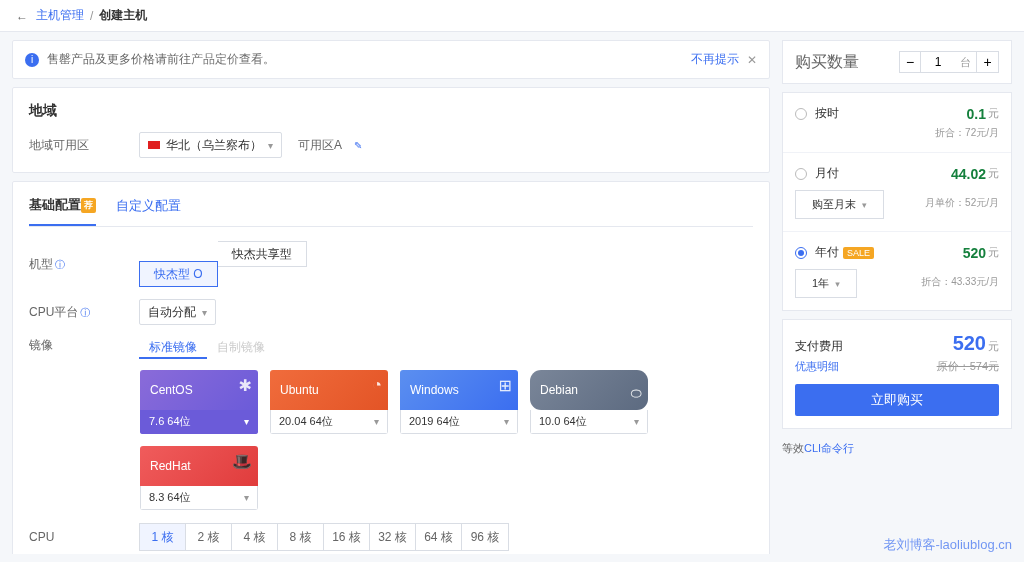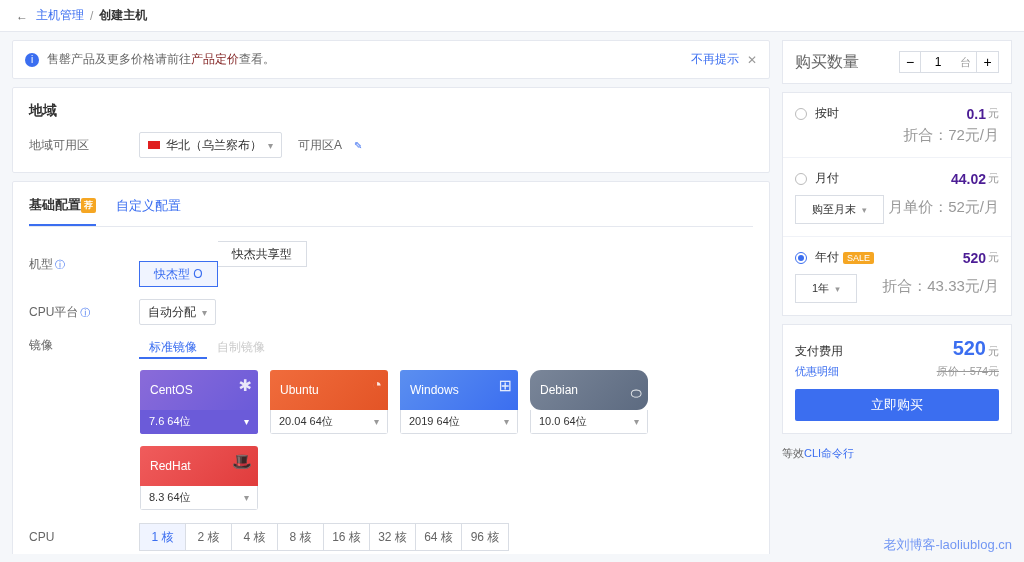--- a/index.html
+++ b/index.html
@@ -8,21 +8,21 @@
 .topbar { height: 32px; background: #fff; border-bottom: 1px solid #e5e8ef; display: flex; align-items: center; padding: 0 16px; font-size: 12px; }
 .breadcrumb-link { color: #3b6ef0; text-decoration: none; }
 .breadcrumb-sep { margin: 0 6px; color: #999; }
 .breadcrumb-current { color: #333; font-weight: 600; }
 .content-wrap { flex: 1; display: flex; gap: 12px; padding: 8px 12px; overflow: hidden; }
 .main-col { flex: 1; display: flex; flex-direction: column; gap: 8px; overflow-y: auto; }
 .side-col { width: 230px; display: flex; flex-direction: column; gap: 8px; }
 
 .notice { background: #fff; border: 1px solid #e5e8ef; border-radius: 2px; padding: 10px 12px; display: flex; align-items: center; font-size: 12px; color: #666; }
 .notice .info-icon { width: 14px; height: 14px; border-radius: 50%; background: #3b6ef0; color: #fff; display: inline-flex; align-items: center; justify-content: center; font-size: 10px; margin-right: 8px; }
-.notice a { color: #7f1d1d; text-decoration: none; }
+.notice a { color: #737373; text-decoration: none; }
 .notice .dismiss { margin-left: auto; color: #3b6ef0; cursor: pointer; }
 .notice .close-x { margin-left: 8px; color: #999; cursor: pointer; }
 
 .panel { background: #fff; border: 1px solid #e5e8ef; border-radius: 2px; padding: 14px 16px; }
 .panel-title { font-size: 14px; font-weight: 600; margin-bottom: 12px; }
 .form-row { display: flex; align-items: center; margin-bottom: 12px; font-size: 12px; }
 .form-row:last-child { margin-bottom: 0; }
 .form-label { width: 110px; color: #666; flex-shrink: 0; }
 .form-label .help { color: #3b6ef0; margin-left: 2px; font-size: 10px; }
 .form-content { flex: 1; display: flex; align-items: center; gap: 8px; flex-wrap: wrap; }
@@ -74,23 +74,23 @@
 .qty-unit { width: 22px; height: 22px; border: 1px solid #d9dde4; border-left: none; display: inline-flex; align-items: center; justify-content: center; font-size: 11px; color: #999; }
 
 .price-card { background: #fff; border: 1px solid #e5e8ef; }
 .price-opt { padding: 12px; border-bottom: 1px solid #f0f2f7; }
 .price-opt:last-child { border-bottom: none; }
 .price-line { display: flex; align-items: center; }
 .radio { width: 12px; height: 12px; border: 1px solid #bbb; border-radius: 50%; margin-right: 8px; display: inline-flex; align-items: center; justify-content: center; }
 .radio.checked { border-color: #3b6ef0; }
 .radio.checked::after { content: ''; width: 6px; height: 6px; background: #3b6ef0; border-radius: 50%; }
 .price-label { font-size: 12px; color: #333; }
-.price-val { margin-left: auto; font-size: 14px; font-weight: 600; color: #4c1d95; }
+.price-val { margin-left: auto; font-size: 14px; font-weight: 600; color: #15803d; }
 .price-unit { font-size: 11px; color: #999; margin-left: 2px; }
-.price-sub { margin-left: auto; text-align: center; font-size: 15px; color: #999; margin-top: 4px; }
+.price-sub { margin-left: auto; text-align: center; font-size: 10px; color: #999; margin-top: 4px; }
 .sale-tag { background: #f5a623; color: #fff; font-size: 9px; padding: 1px 4px; border-radius: 2px; margin-left: 4px; }
 .mini-select { height: 29px; border: 1px solid #d9dde4; padding: 0 16px; font-size: 11px; display: inline-flex; align-items: center; margin-top: 8px; cursor: pointer; }
 .mini-select .caret { margin-left: 6px; font-size: 9px; color: #999; }
 
 .total-card { background: #fff; border: 1px solid #e5e8ef; padding: 12px; }
 .total-line { display: flex; align-items: baseline; }
 .total-label { font-size: 12px; color: #333; }
 .total-val { margin-left: auto; font-size: 20px; font-weight: 600; color: #3b6ef0; }
 .total-detail { display: flex; font-size: 11px; margin-top: 4px; }
 .total-detail a { color: #3b6ef0; text-decoration: none; }

